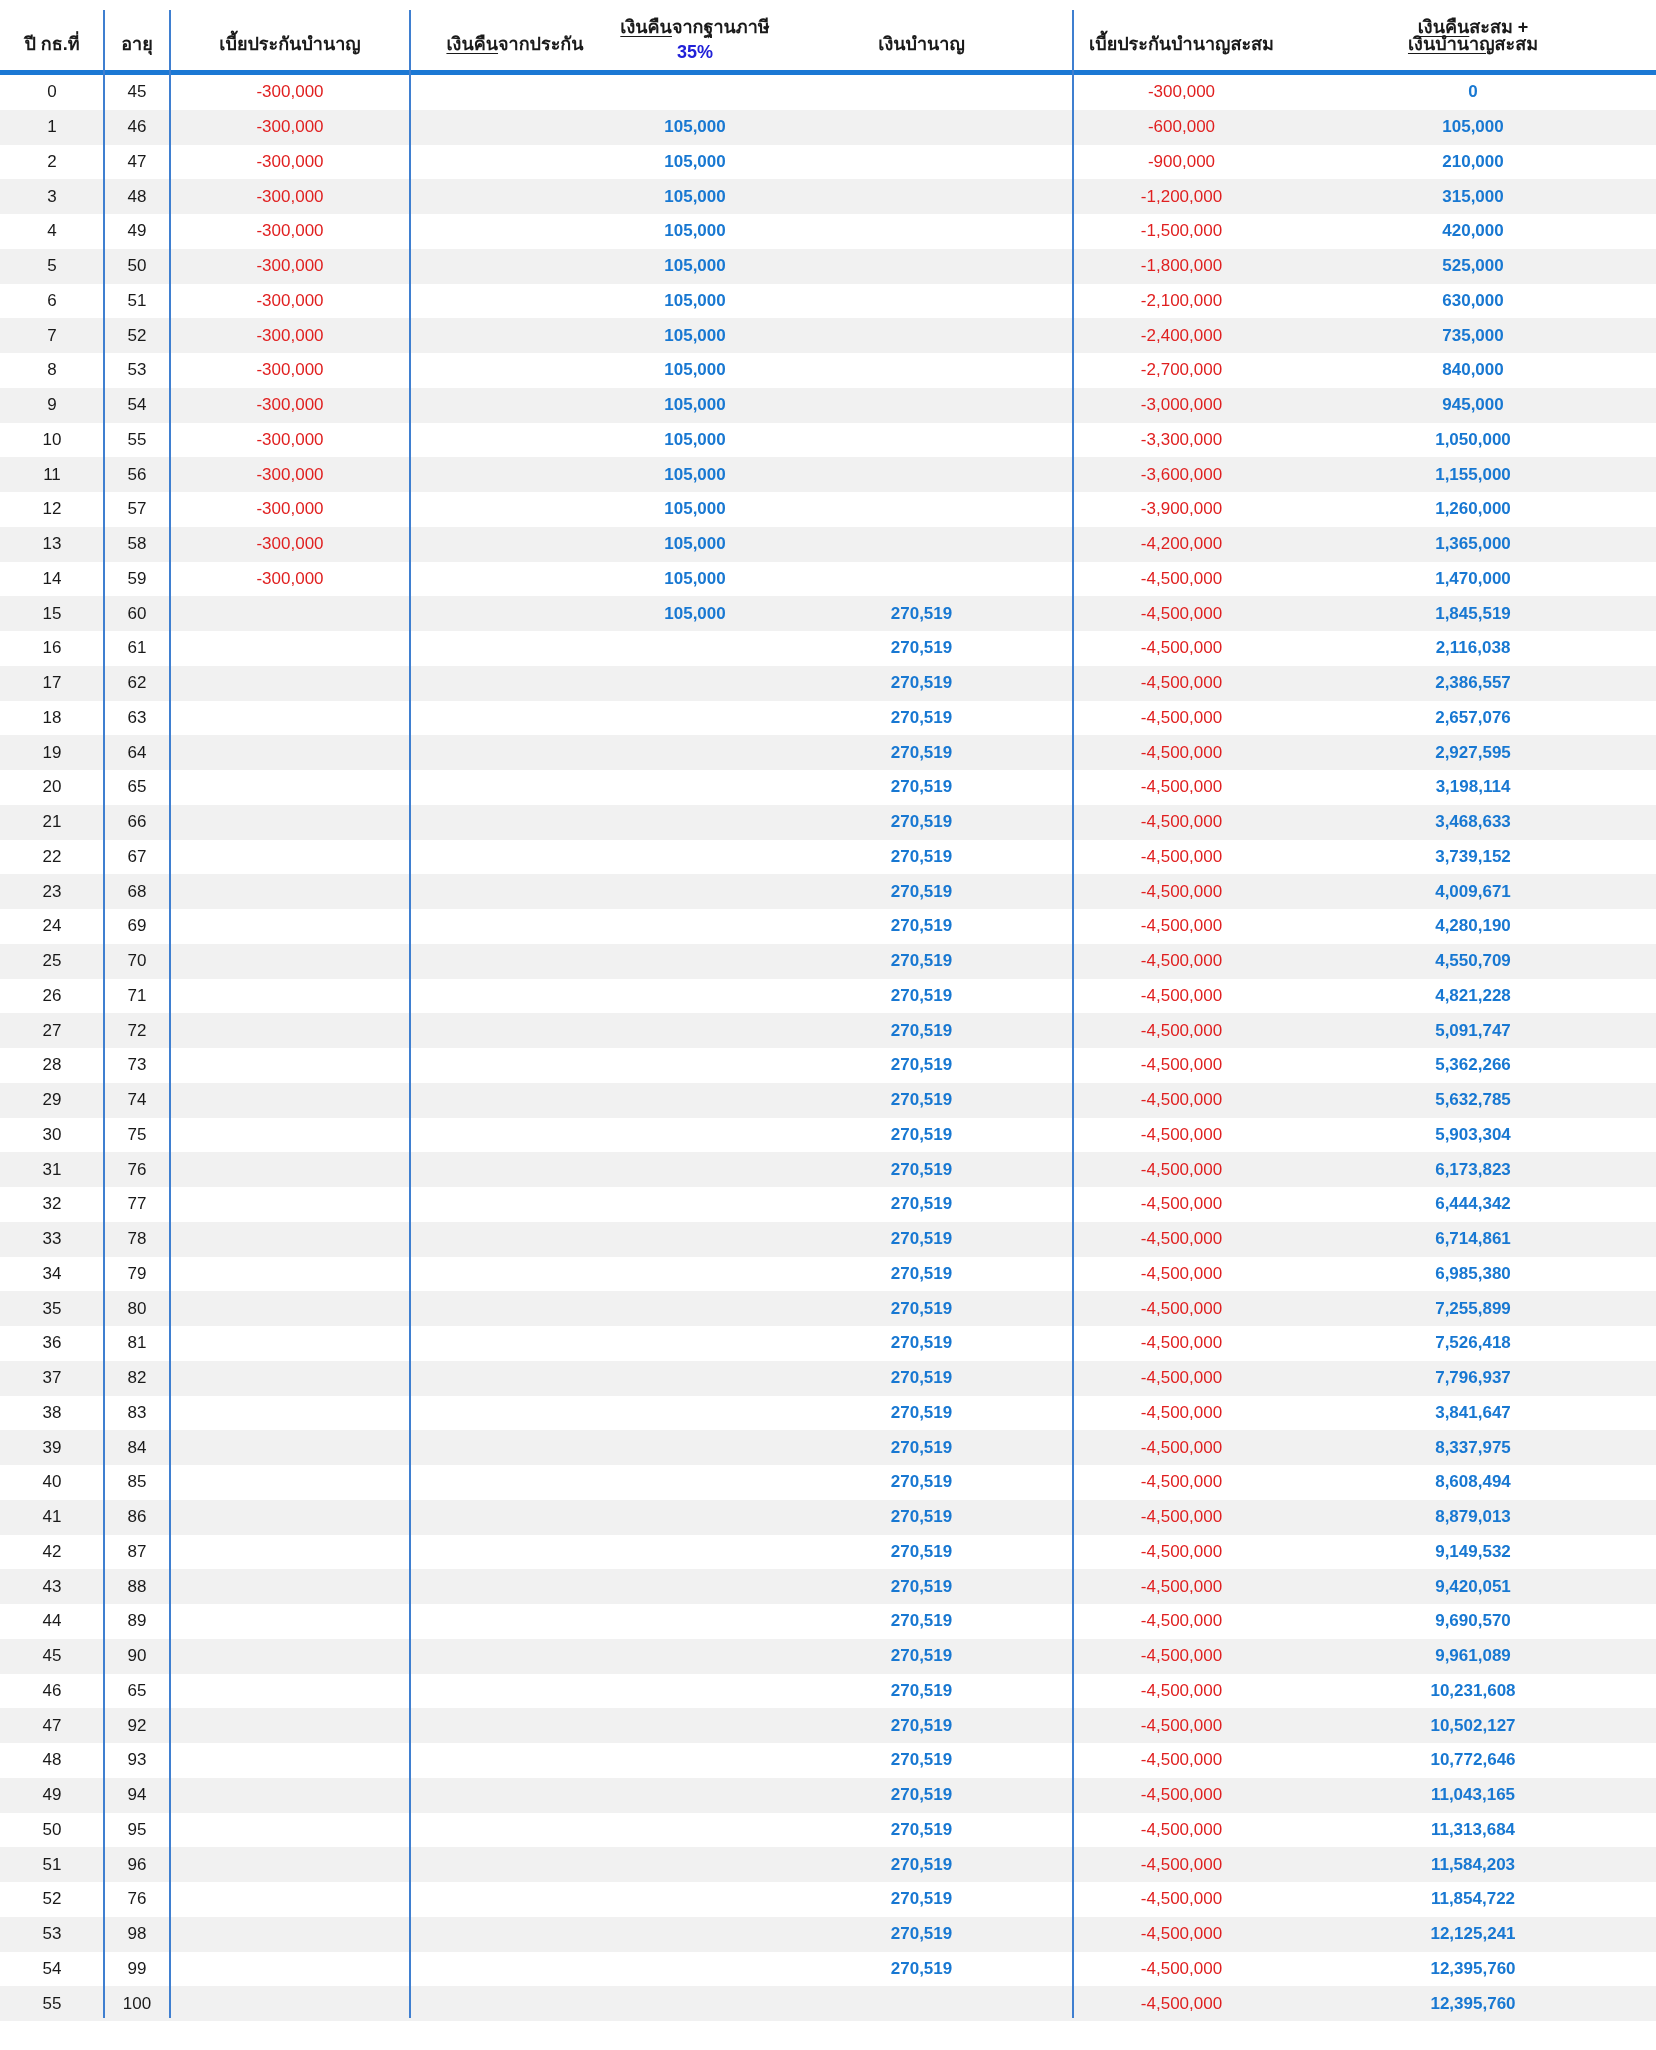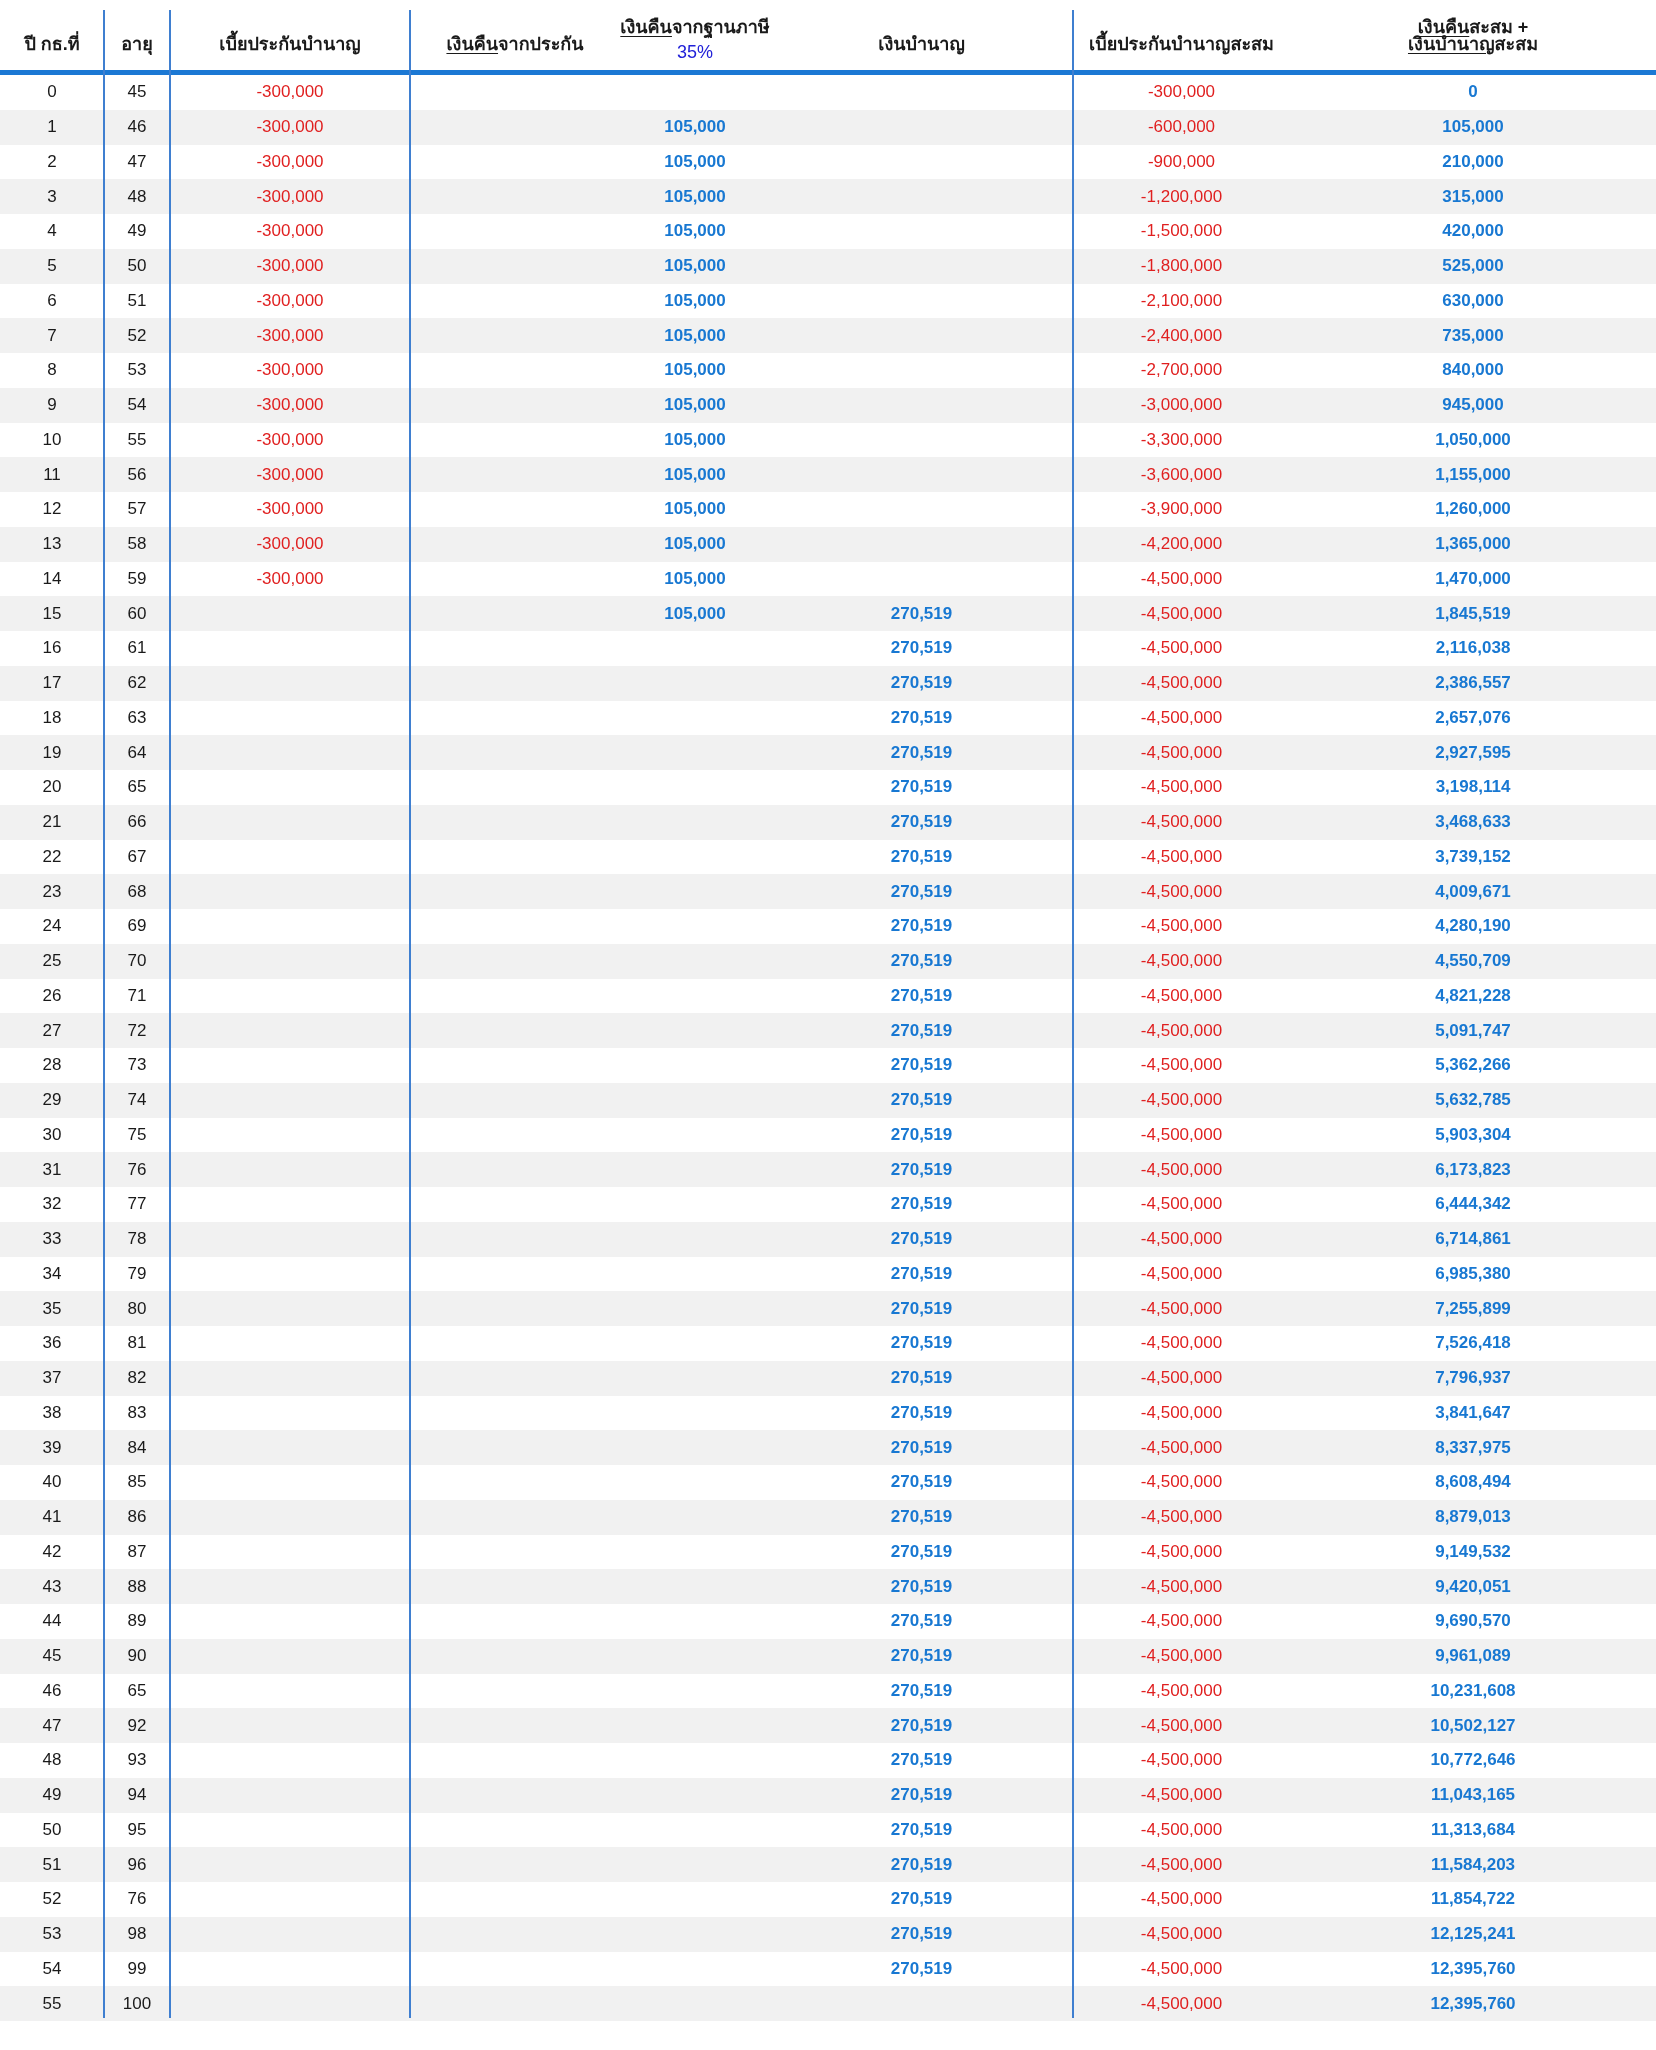--- a/index.html
+++ b/index.html
@@ -25,21 +25,21 @@
   
   .header{position:relative;height:70px;}
   .hline{position:absolute;left:0;width:100%;}
   .hline1{top:12px;height:28px;}
   .hline2{top:24px;height:28px;}
   .hcell{
     display:flex;align-items:center;justify-content:center;
     font-weight:bold;font-size:18px;white-space:nowrap;overflow:visible;
   }
   .u{text-decoration:underline;text-underline-offset:3px;}
-  .tax-rate{color:var(--taxblue);font-weight:normal;margin-top:18px;}
+  .tax-rate{color:var(--taxblue);font-weight:bold;margin-top:18px;}
   .thickline{
     position:absolute;top:70px;left:0;width:1656px;height:5px;
     background:var(--lineblue);
   }
   
   .vline{
     position:absolute;top:10px;height:2008px;width:2px;
     background:var(--vline);z-index:3;
   }
   .vl1{left:103px;} .vl2{left:169px;} .vl3{left:409px;} .vl4{left:1072px;}

